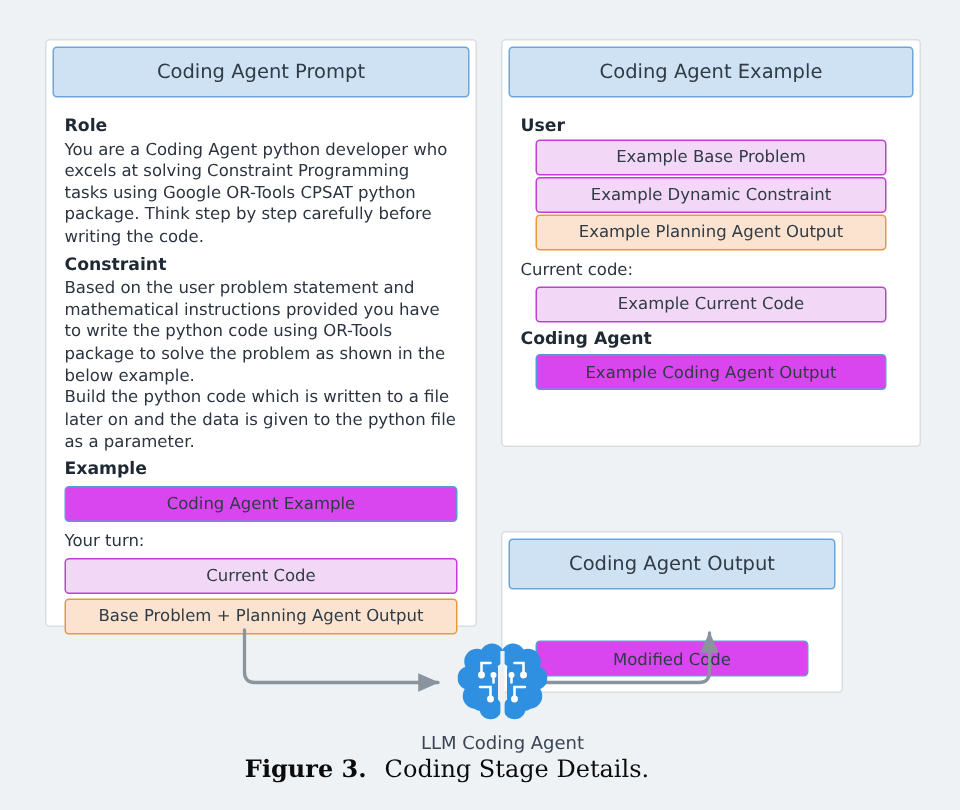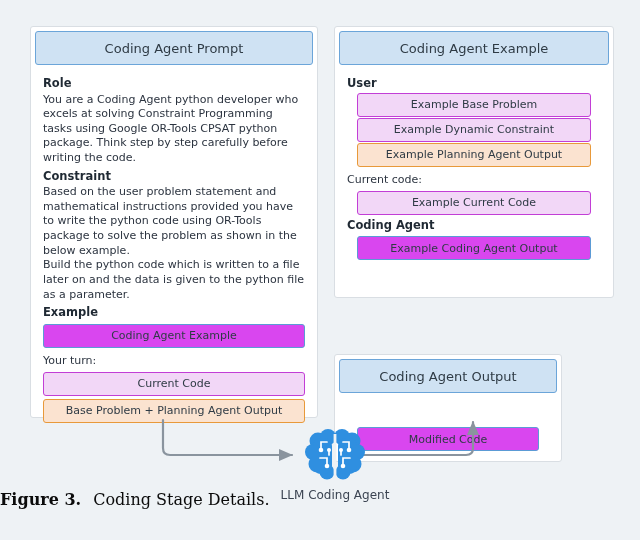--- a/index.html
+++ b/index.html
@@ -114,23 +114,23 @@
   #llm-label {
     font-size: 12px;
     color: #3b4452;
     margin-top: 2px;
   }
 
   
   #caption {
     position: absolute;
     left: 0;
-    top: 490px;
+    top: 503px;
     width: 596px;
-    text-align: left;
+    text-align: center;
     font-family: "DejaVu Serif", "Liberation Serif", serif;
     font-size: 16px;
     color: #0b0b0b;
   }
   #caption .cap-num { font-weight: bold; }
   #caption .cap-txt { margin-left: 12px; }
 </style>
 </head>
 <body>
 

